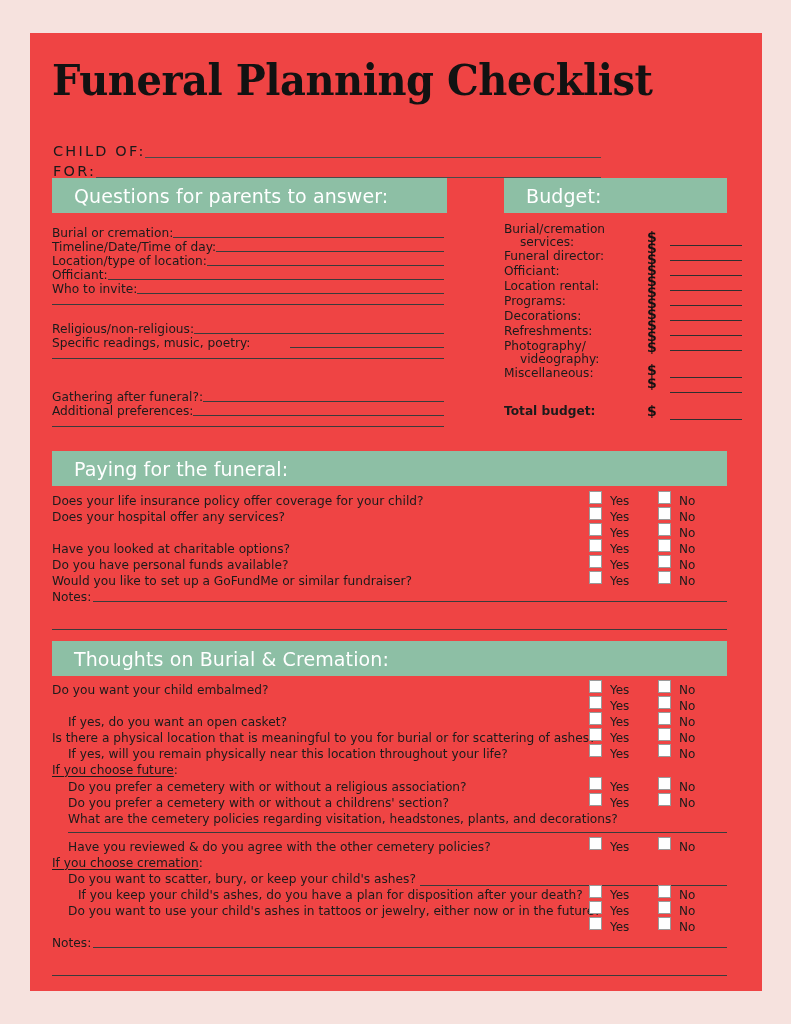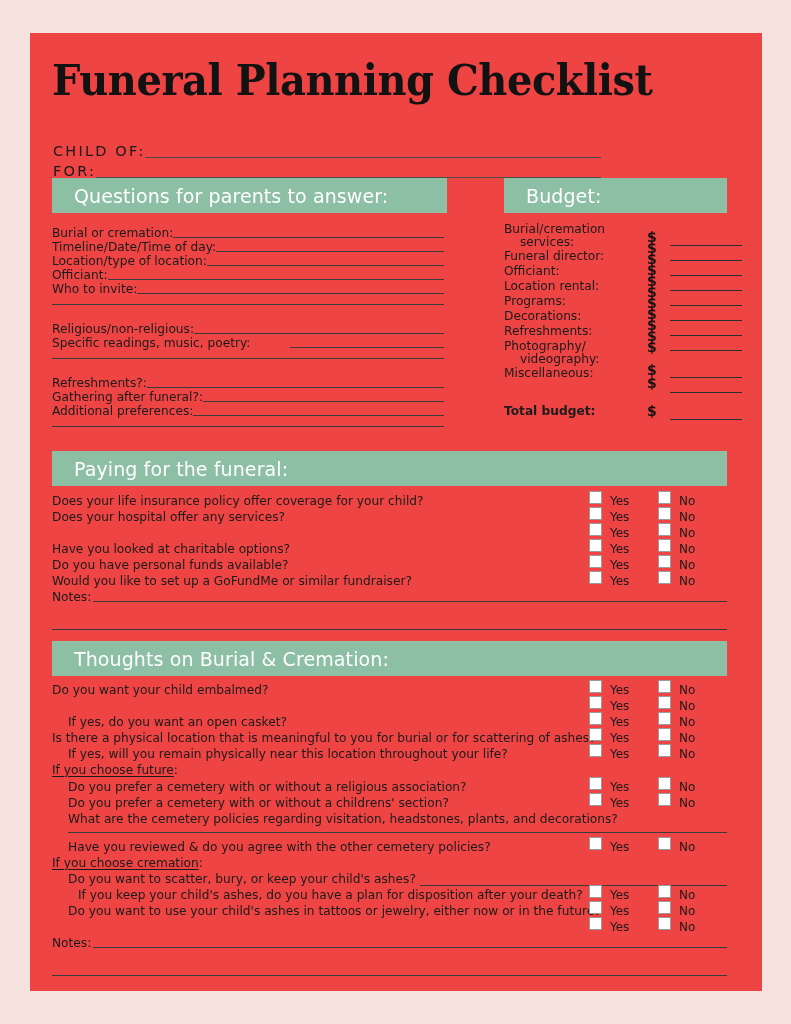--- a/index.html
+++ b/index.html
@@ -192,24 +192,20 @@
   <div class="fillrow" style="left:22px; top:287px; width:392px;">
     <span class="lbl">Religious/non-religious:</span>
     <span class="rule"></span>
   </div>
   <div class="fillrow" style="left:22px; top:301px; width:392px;gap:40px;">
     <span class="lbl">Specific readings, music, poetry:</span>
     <span class="rule"></span>
   </div>
   <div class="fullrule" style="left:22px; top:325px; width:392px;"></div>
 
-  <div class="fillrow" style="left:22px; top:341px; width:392px;">
-    <span class="lbl">Refreshments?:</span>
-    <span class="rule"></span>
-  </div>
   <div class="fillrow" style="left:22px; top:355px; width:392px;">
     <span class="lbl">Gathering after funeral?:</span>
     <span class="rule"></span>
   </div>
   <div class="fillrow" style="left:22px; top:369px; width:392px;">
     <span class="lbl">Additional preferences:</span>
     <span class="rule"></span>
   </div>
   <div class="fullrule" style="left:22px; top:393px; width:392px;"></div>
 

